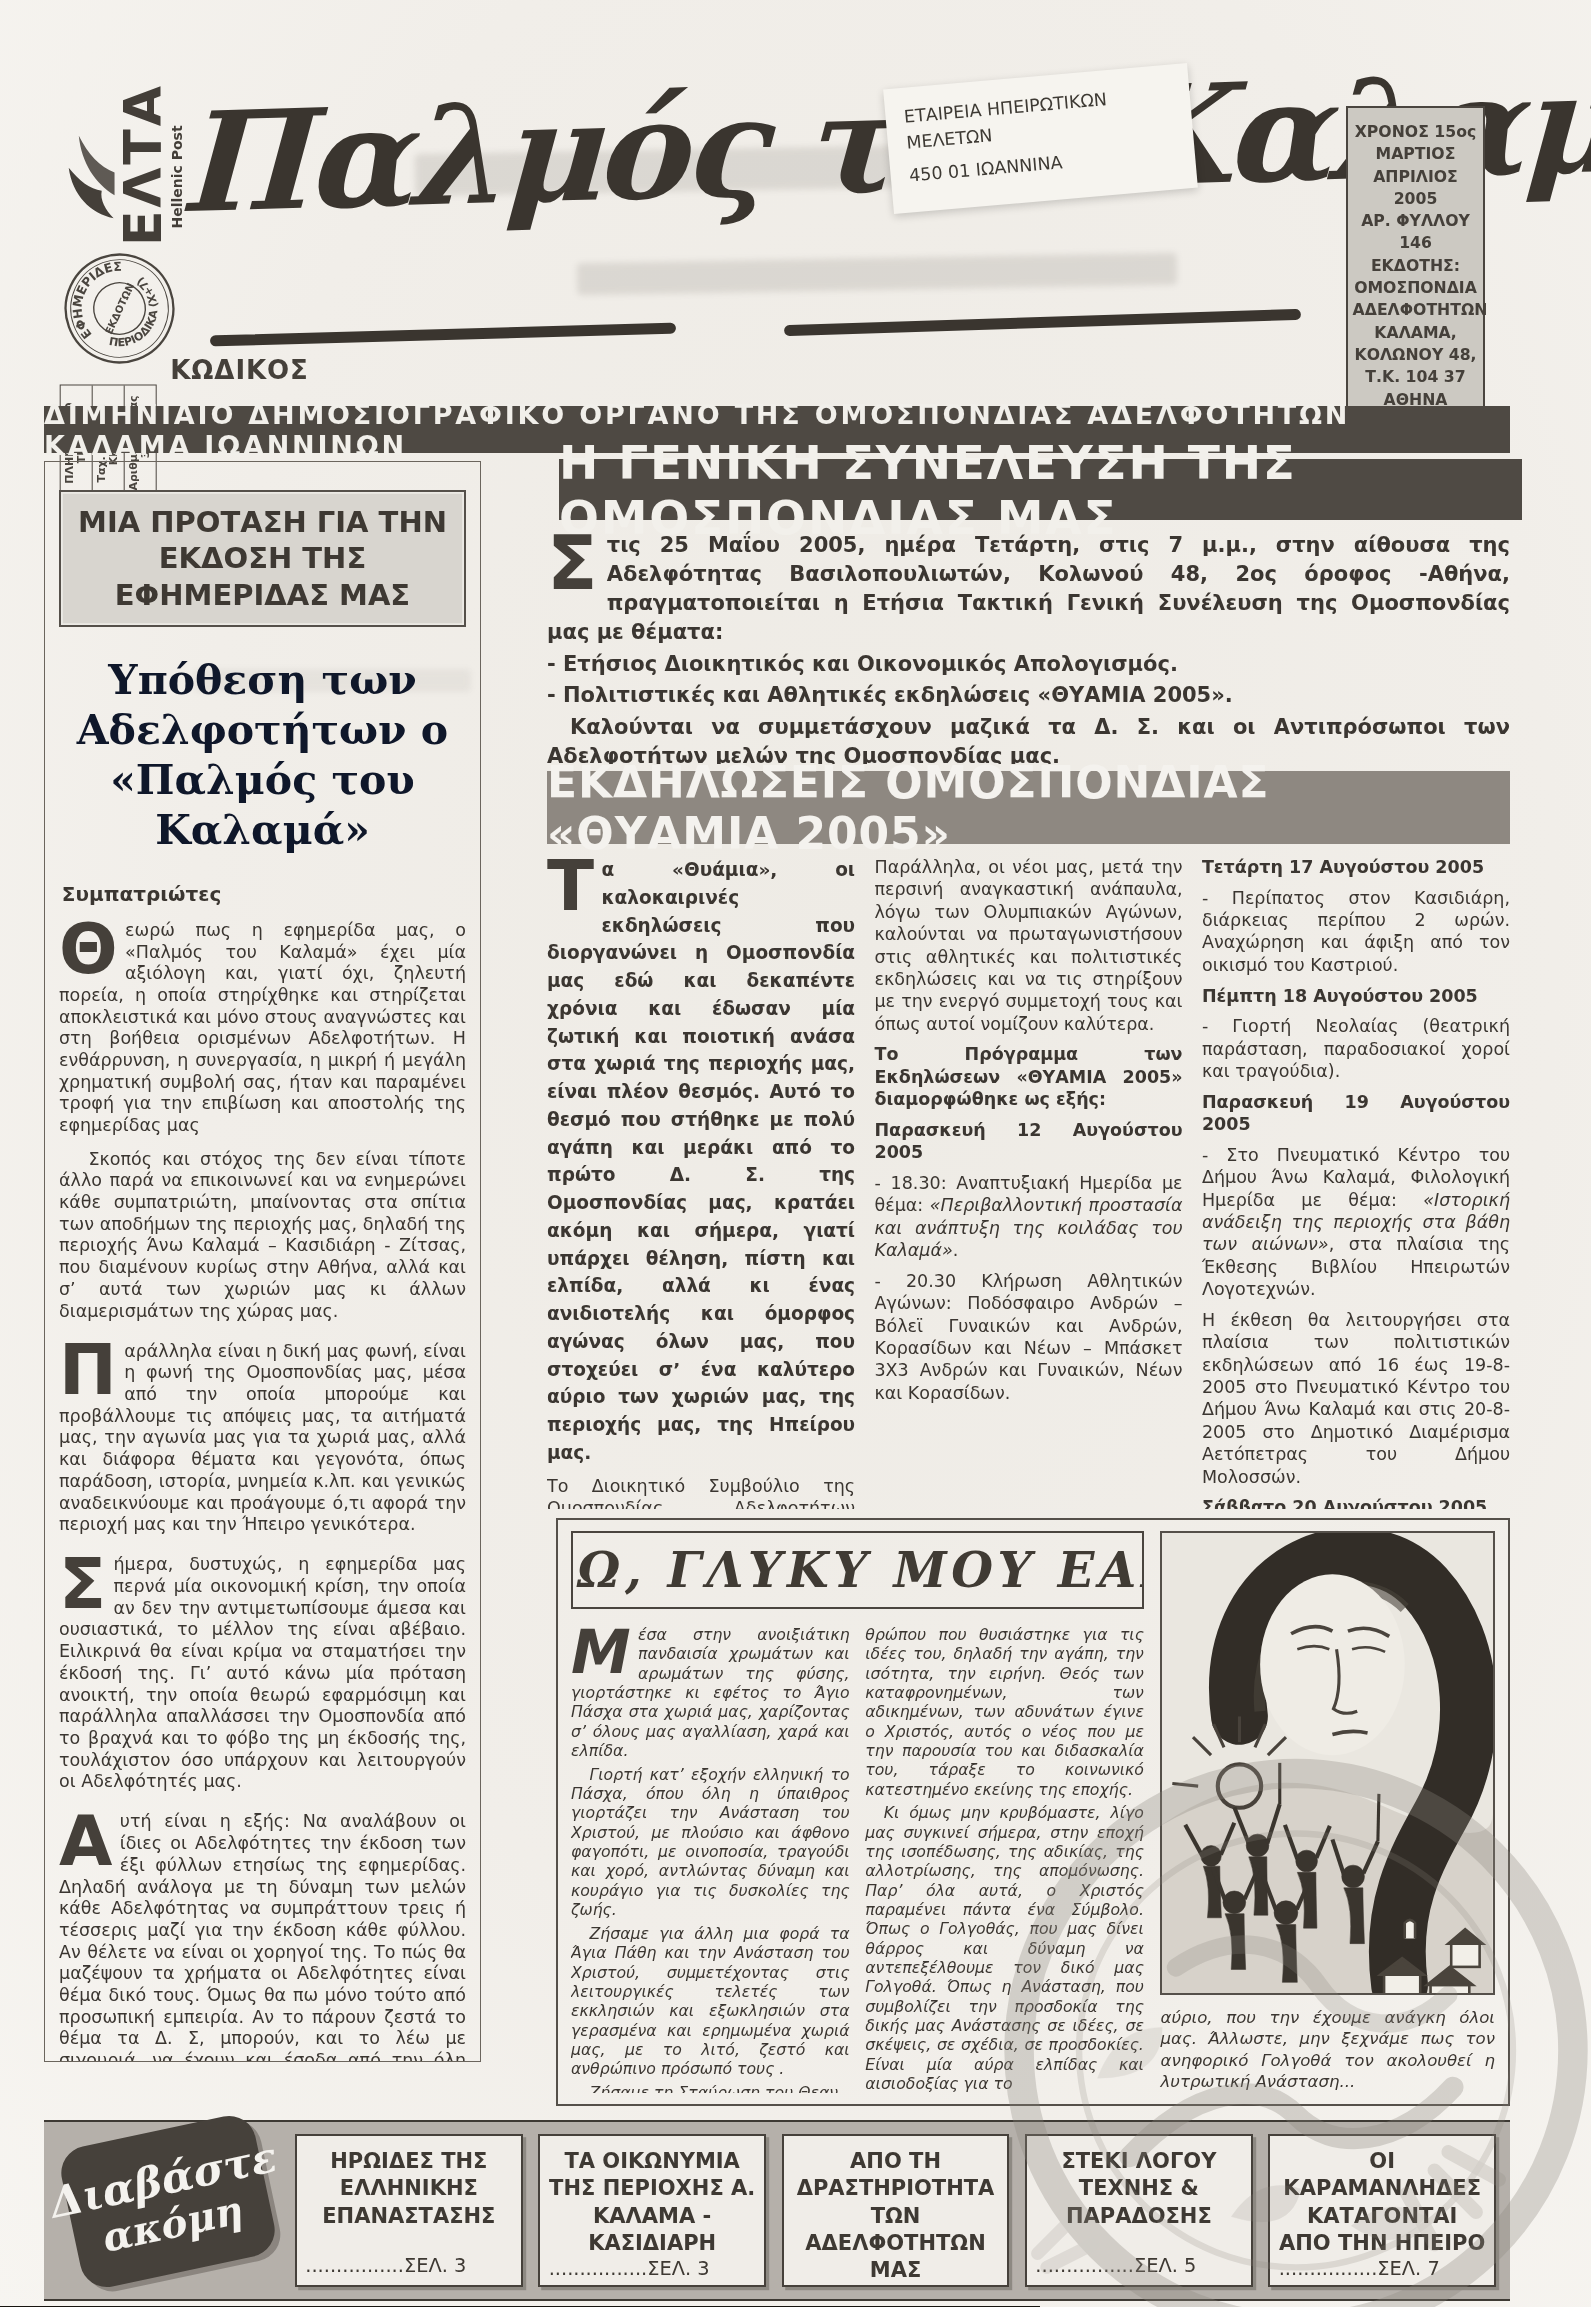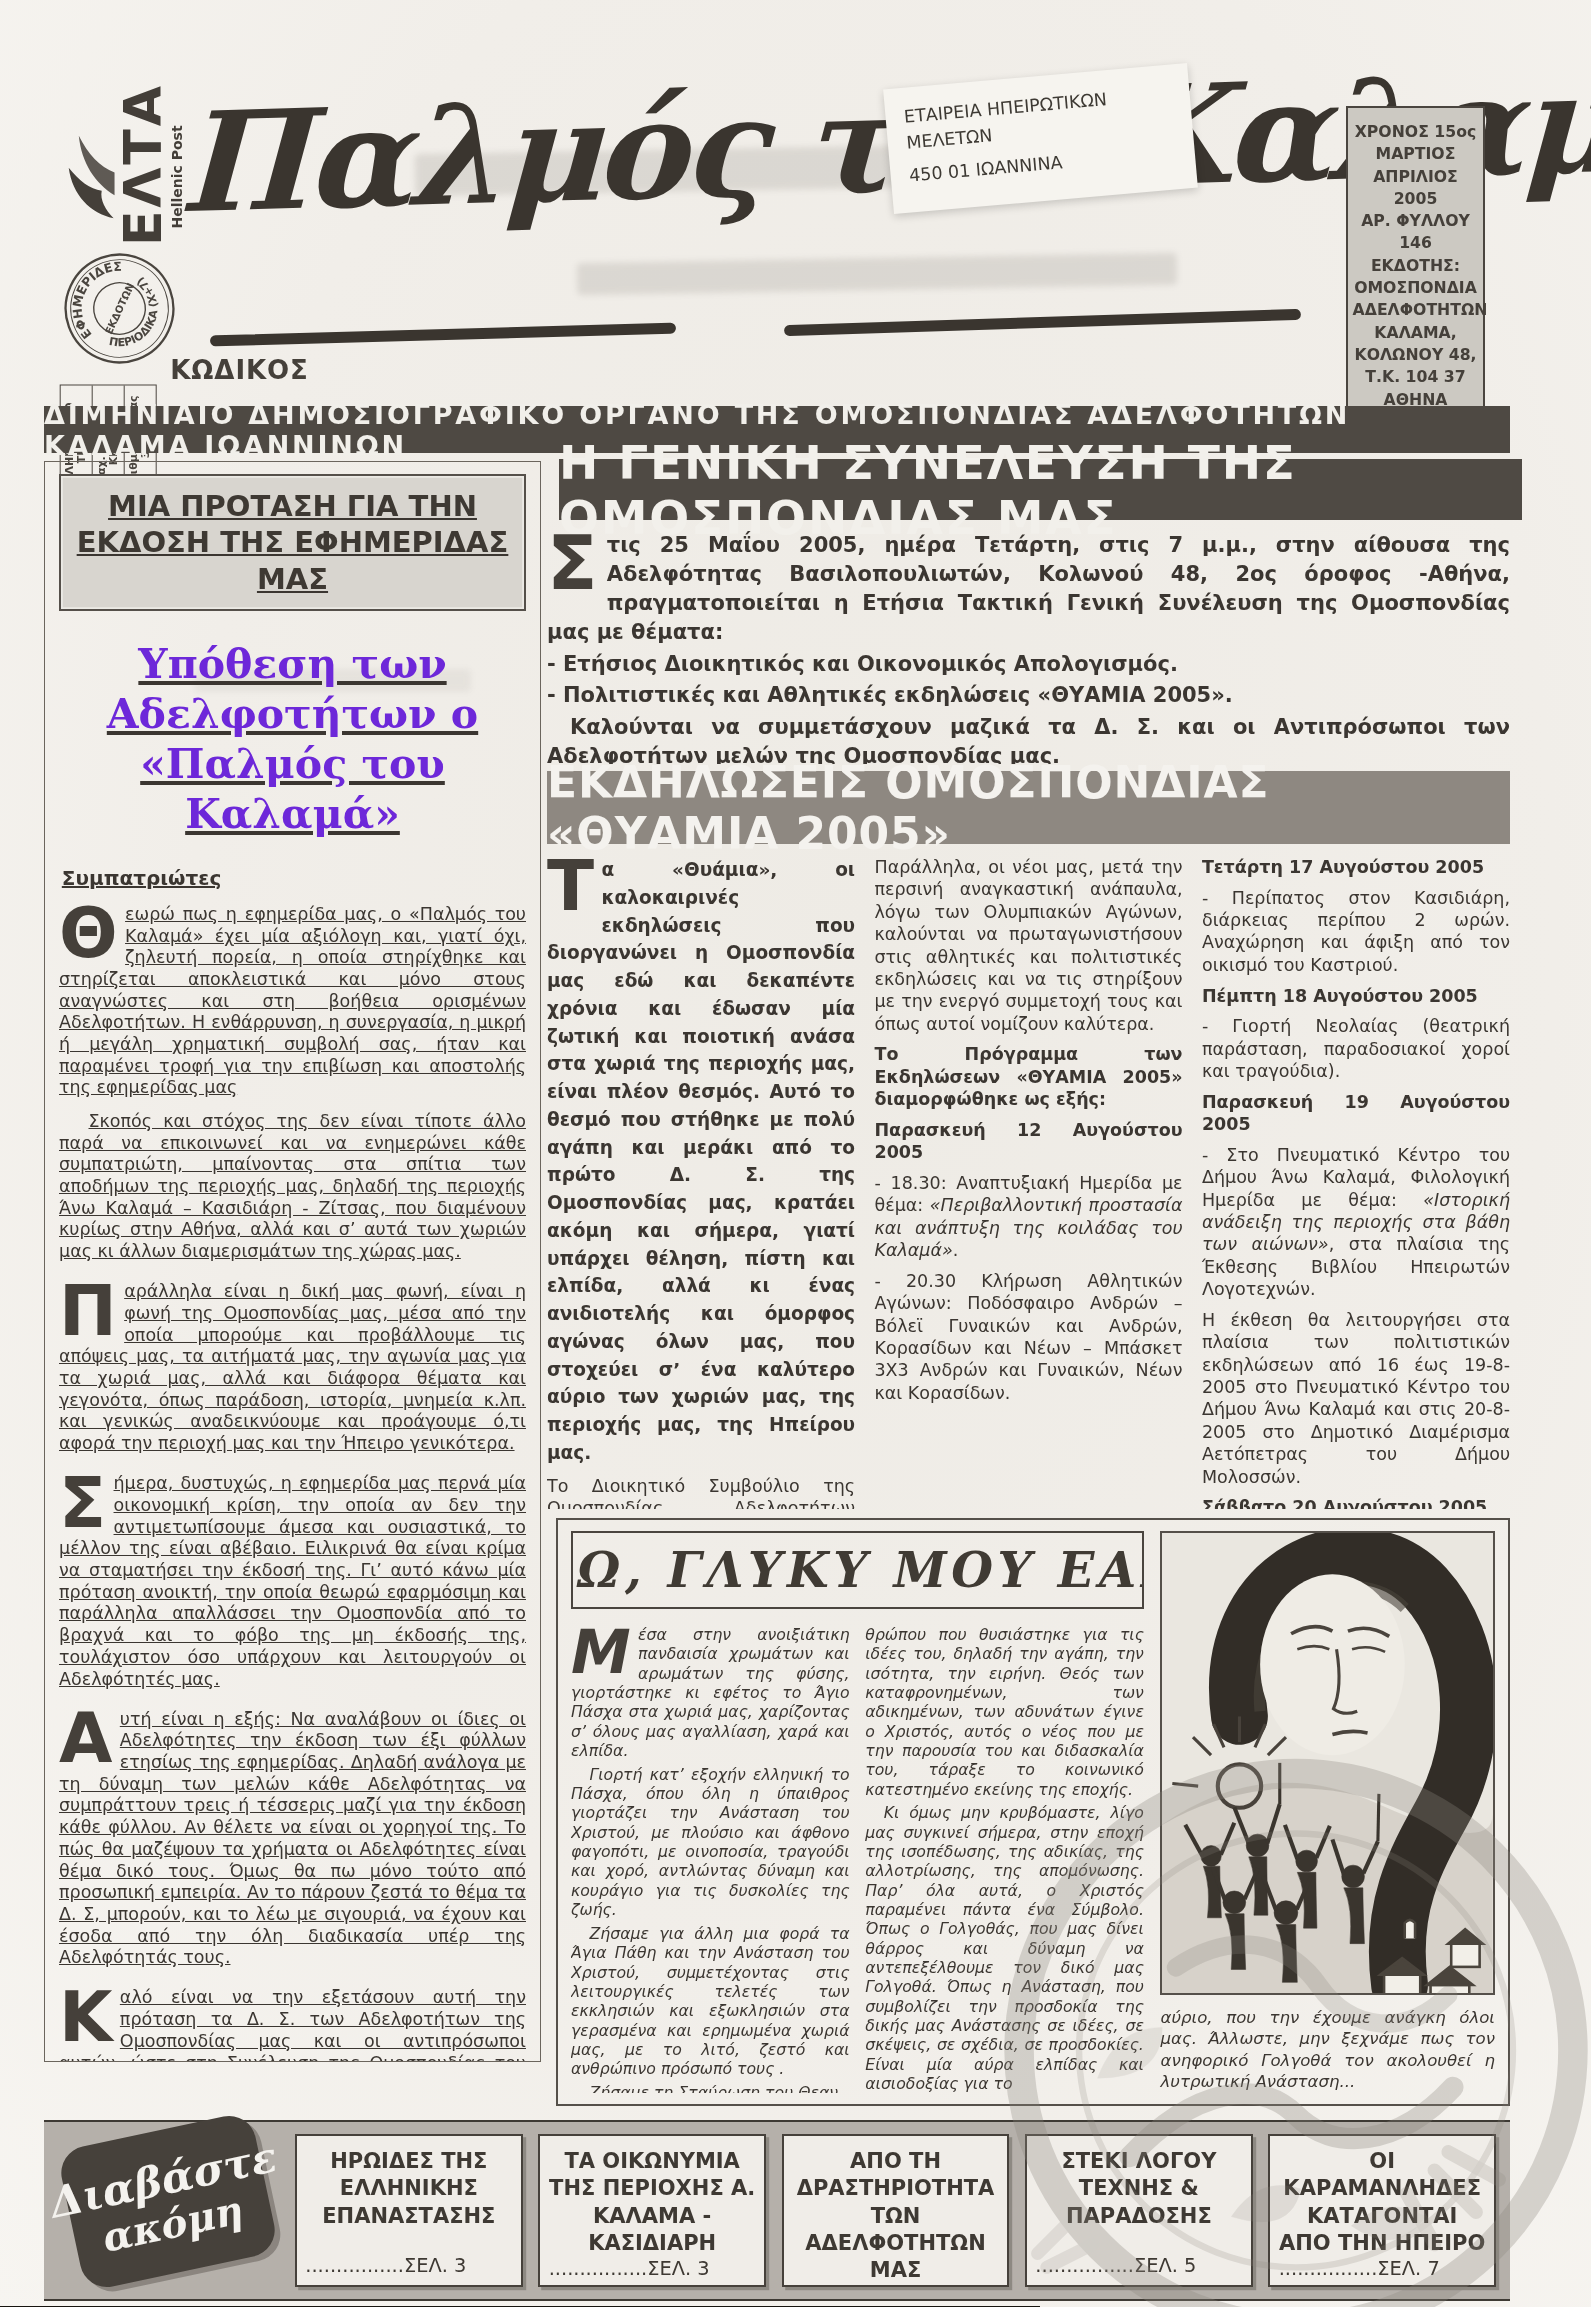--- a/index.html
+++ b/index.html
@@ -37,26 +37,26 @@
     padding:15.7px 18.5px;box-sizing:border-box;color:#3e3a34;}
   .sticker div{font-size:17.5px;line-height:1.5;}
   .issue-box{left:1346px;top:106px;width:139px;background:#ccc9c2;
     border:2.8px solid #4a453f;box-sizing:border-box;padding:13px 4.6px;
     text-align:center;font-weight:bold;color:#45403a;}
   .issue-box div{font-size:15.7px;line-height:1.42;}
   .subtitle-banner{left:44px;top:406px;width:1466px;height:47px;background:#4e4943;
     color:#f1efea;display:flex;align-items:center;justify-content:center;
     font-weight:bold;font-size:27px;letter-spacing:2.8px;}
   
-  .left-article{left:44px;top:461px;width:497px;height:1601px;
-    border:1.8px solid #6b655d;box-sizing:border-box;padding:12px 14px;overflow:hidden;text-decoration:underline;}
+  .left-article{left:44px;top:461px;width:437px;height:1601px;
+    border:1.8px solid #6b655d;box-sizing:border-box;padding:28px 14px;overflow:hidden;}
   .kicker-box{border:2.8px solid #55504a;background:#d8d5cf;box-shadow:inset 0 0 0 1.8px #eceae5;
     padding:12px 4.6px;text-align:center;font-weight:bold;font-size:29px;line-height:1.25;color:#3e3933;}
   .lheadline{font-family:"DejaVu Serif",serif;font-weight:bold;text-align:center;
-    font-size:41px;line-height:1.22;margin-top:28px;color:#6d28d9;}
+    font-size:41px;line-height:1.22;margin-top:28px;color:#0f172a;}
   .salutation{font-weight:bold;font-size:20px;margin:27px 0 14px 2.8px;}
   .lpara{font-size:17.5px;line-height:1.24;text-align:justify;margin:0 0 12px 0;}
   .lpara.indent{text-indent:29.5px;}
   .dropcap{float:left;font-weight:bold;font-size:69px;line-height:.75;padding:4.6px 7.4px 0 0;color:#45403a;}
   
   .assembly-banner{left:559px;top:459px;width:963px;height:61px;background:#4f4a44;
     color:#f2f0eb;display:flex;align-items:center;justify-content:center;
     font-weight:bold;font-size:47px;letter-spacing:1.8px;}
   .assembly-body{left:547px;top:531px;width:963px;height:233px;overflow:hidden;
     font-weight:bold;font-size:21px;line-height:1.38;text-align:justify;}

